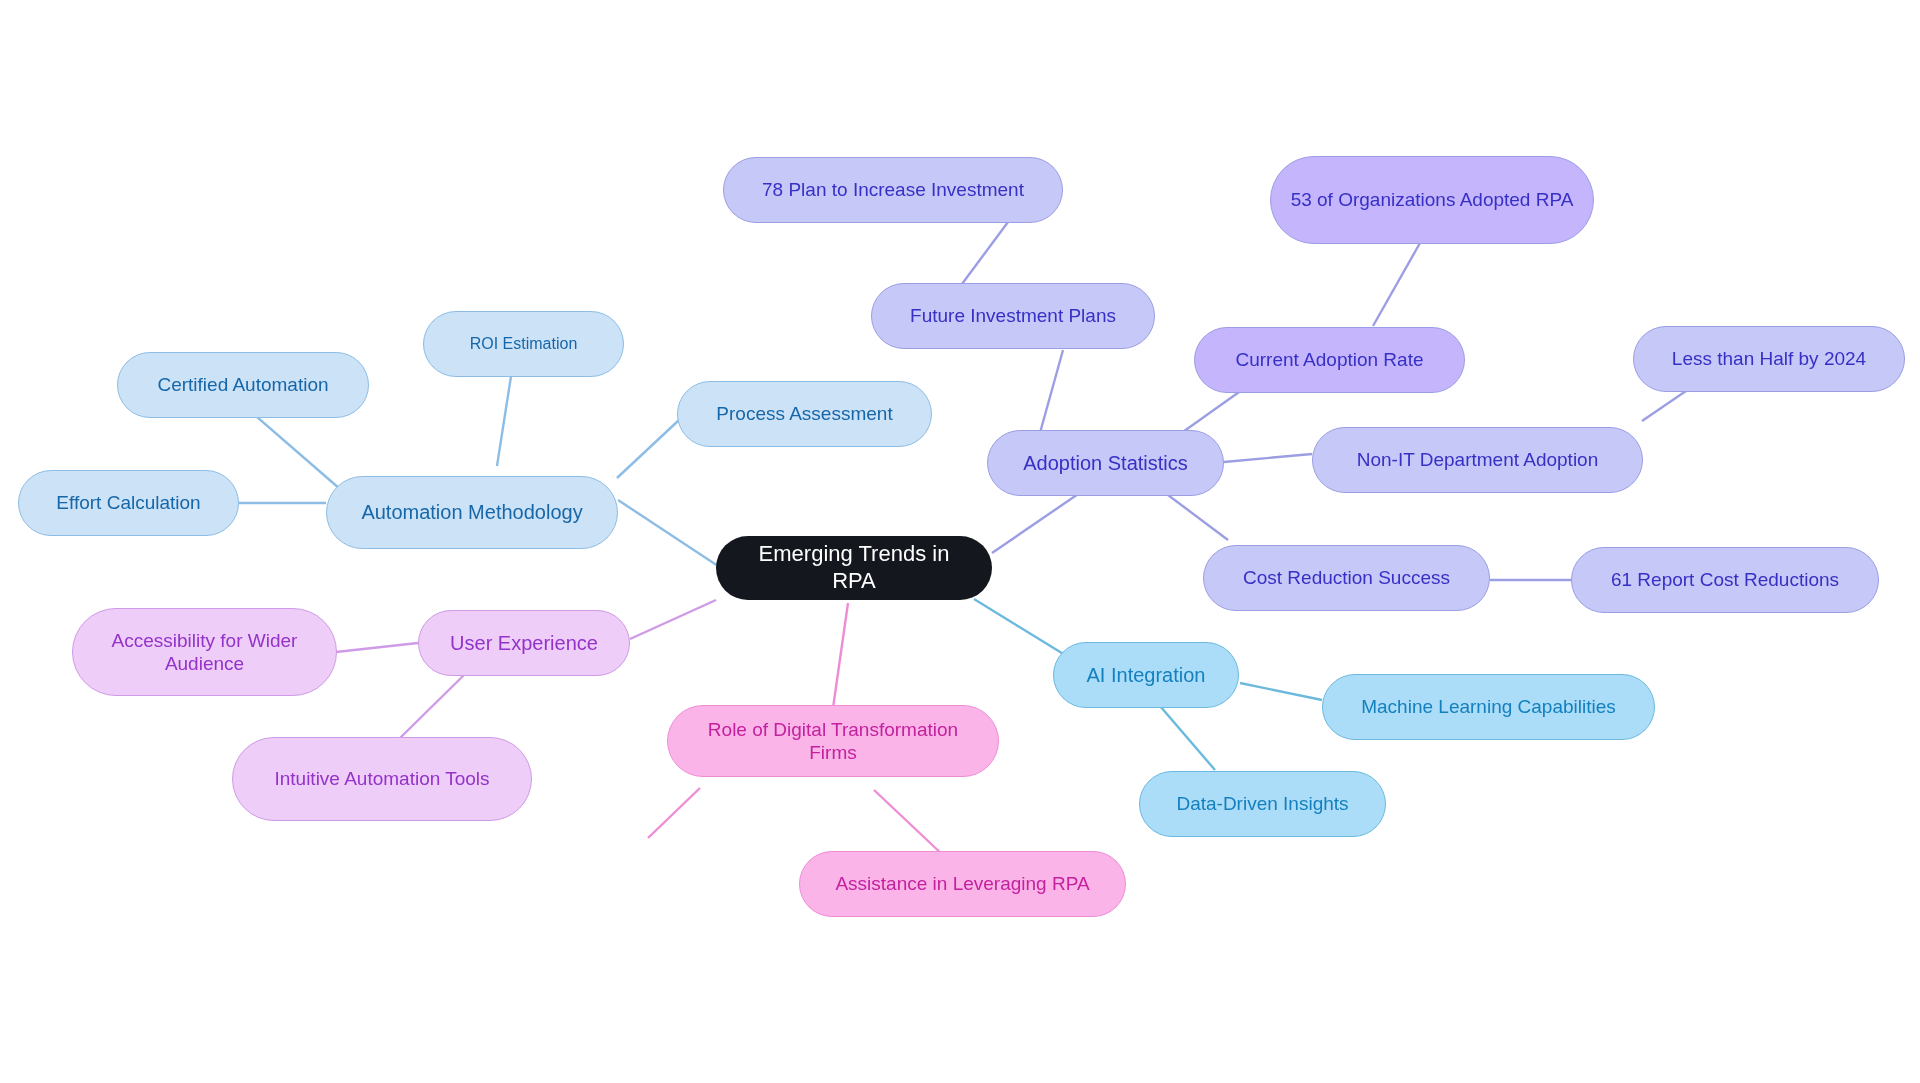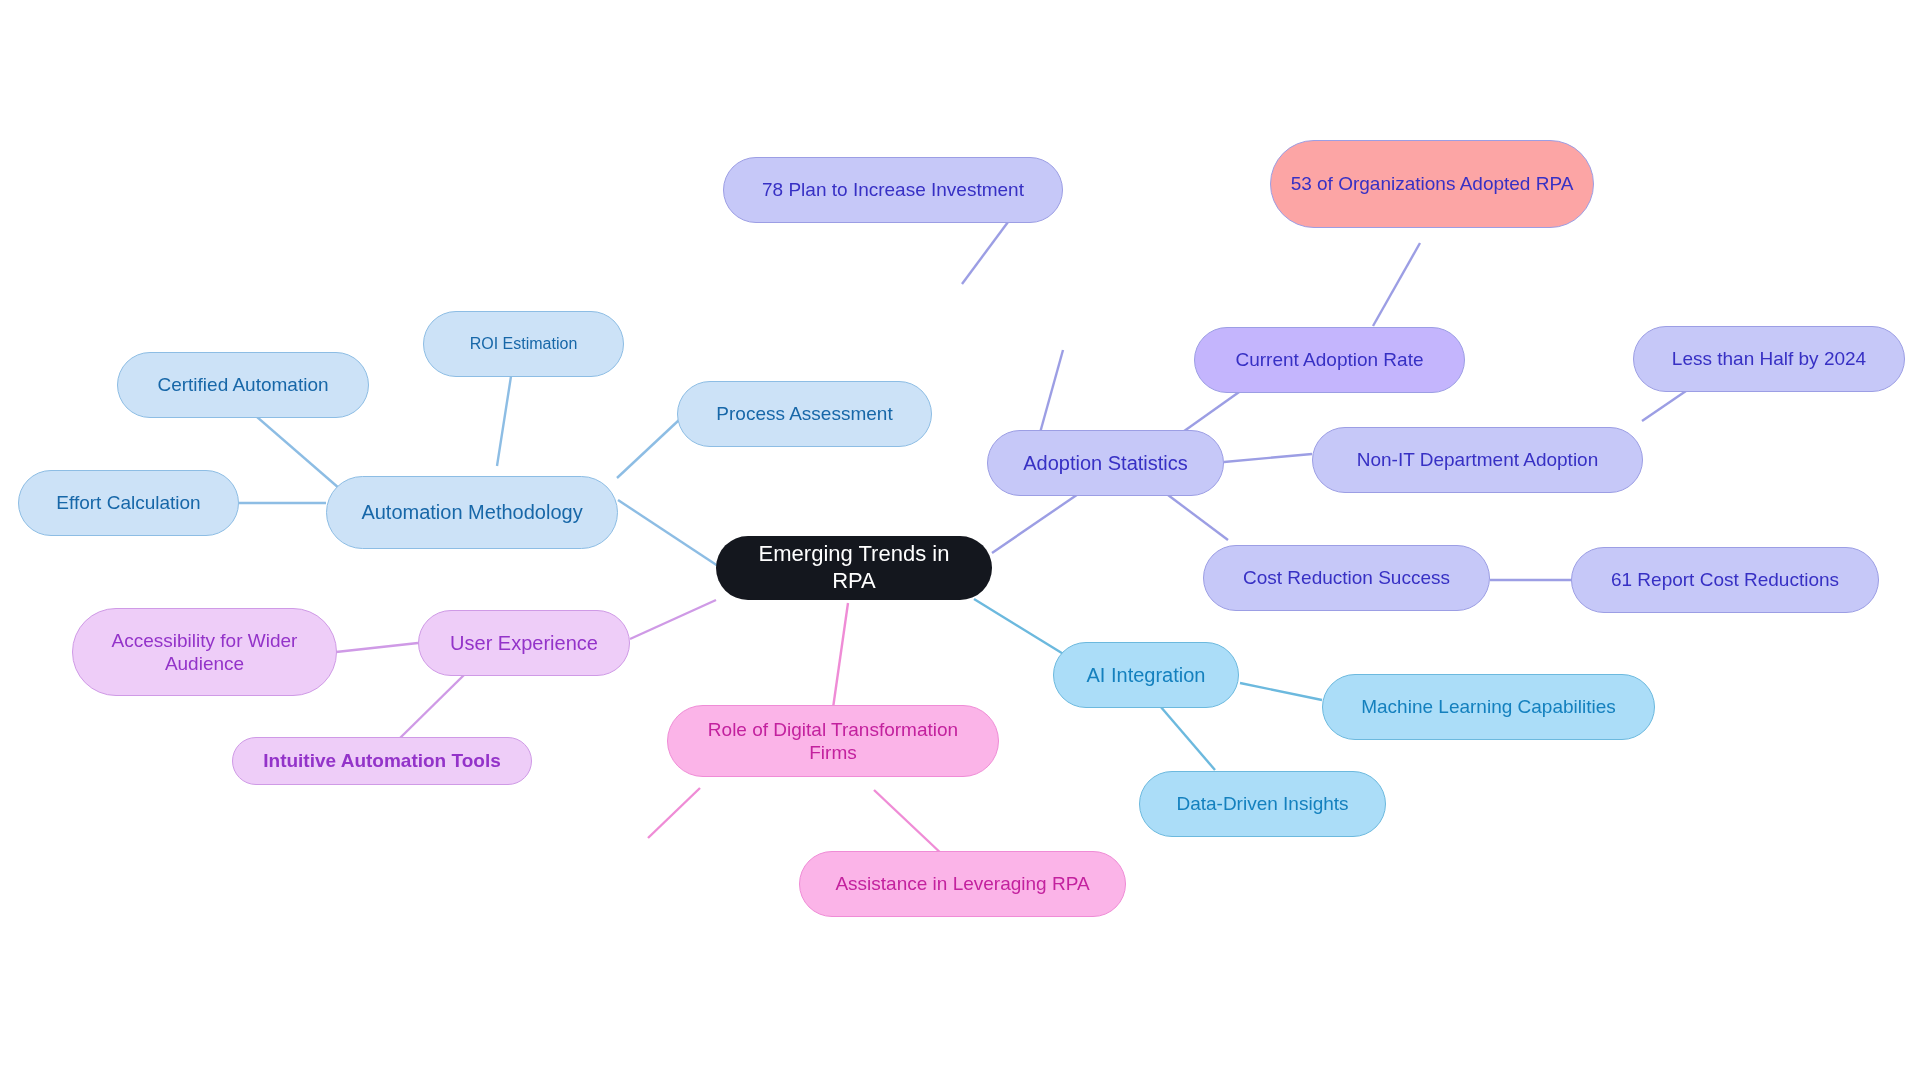--- a/index.html
+++ b/index.html
@@ -108,30 +108,33 @@
   </div>
 
   <div class="node" style="left:677px; top:381px; width:255px; height:66px; background:#cce2f7; color:#1767a8; border-color:#8dbde4; font-size:19px;">
     <span>Process Assessment</span>
   </div>
 
   <div class="node" style="left:987px; top:430px; width:237px; height:66px; background:#c6c8f8; color:#3730c4; border-color:#9c9ee4; font-size:20px;">
     <span>Adoption Statistics</span>
   </div>
 
+  <div class="node" style="left:871px; top:283px; width:284px; height:66px; background:#c6c8f8; color:#3730c4; border-color:#9c9ee4; font-size:19px;">
+    <span>Future Investment Plans</span>
+  </div>
 
   <div class="node" style="left:723px; top:157px; width:340px; height:66px; background:#c6c8f8; color:#3730c4; border-color:#9c9ee4; font-size:19px;">
     <span>78 Plan to Increase Investment</span>
   </div>
 
   <div class="node" style="left:1194px; top:327px; width:271px; height:66px; background:#c4b5fd; color:#3730c4; border-color:#9c9ee4; font-size:19px;">
     <span>Current Adoption Rate</span>
   </div>
 
-  <div class="node" style="left:1270px; top:140px; width:324px; height:88px; background:#fca5a5; color:#3730c4; border-color:#9c9ee4; font-size:19px;">
+  <div class="node" style="left:1270px; top:156px; width:324px; height:88px; background:#c4b5fd; color:#3730c4; border-color:#9c9ee4; font-size:19px;">
     <span>53 of Organizations Adopted RPA</span>
   </div>
 
   <div class="node" style="left:1312px; top:427px; width:331px; height:66px; background:#c6c8f8; color:#3730c4; border-color:#9c9ee4; font-size:19px;">
     <span>Non-IT Department Adoption</span>
   </div>
 
   <div class="node" style="left:1633px; top:326px; width:272px; height:66px; background:#c6c8f8; color:#3730c4; border-color:#9c9ee4; font-size:19px;">
     <span>Less than Half by 2024</span>
   </div>
@@ -166,17 +169,17 @@
   </div>
 
   <div class="node" style="left:418px; top:610px; width:212px; height:66px; background:#eecdf8; color:#9333c9; border-color:#cf9ae6; font-size:20px;">
     <span>User Experience</span>
   </div>
 
   <div class="node" style="left:72px; top:608px; width:265px; height:88px; background:#eecdf8; color:#9333c9; border-color:#cf9ae6; font-size:19px;">
     <span>Accessibility for Wider Audience</span>
   </div>
 
-  <div class="node" style="left:232px; top:737px; width:300px; height:48px; background:#eecdf8; color:#9333c9; border-color:#cf9ae6; font-size:19px;font-weight:bold;">
+  <div class="node" style="left:232px; top:737px; width:300px; height:84px; background:#eecdf8; color:#9333c9; border-color:#cf9ae6; font-size:19px;">
     <span>Intuitive Automation Tools</span>
   </div>
 
 </div>
 
 </body></html>

